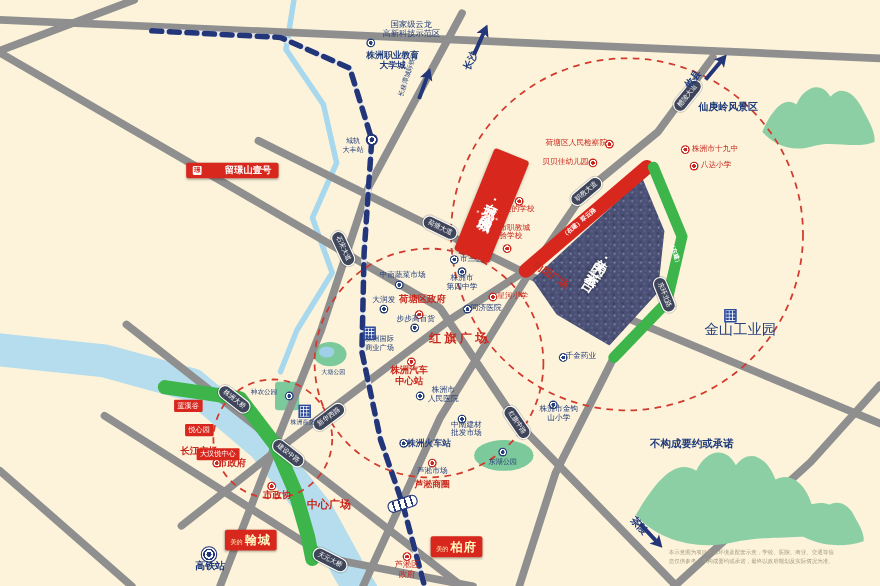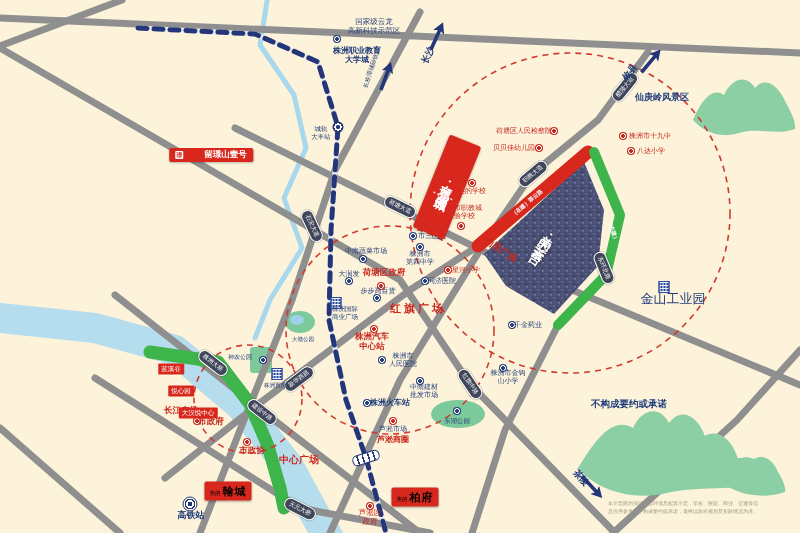--- a/index.html
+++ b/index.html
@@ -38,21 +38,21 @@
        font-weight:bold;box-shadow:0 1px 2px rgba(0,0,0,.25);}
   .plate .logo{background:#fff;color:#d8281e;font-size:6px;line-height:8px;width:8px;height:8px;
        text-align:center;border-radius:1px;}
   .banner{position:absolute;background:#d8281e;border-radius:3px;color:#fff;
        display:flex;flex-direction:column;align-items:center;justify-content:center;
        box-shadow:0 1px 3px rgba(0,0,0,.3);}
   .banner .vt{writing-mode:vertical-rl;font-weight:bold;letter-spacing:2px;}
   .banner .st{font-size:4px;letter-spacing:1px;margin-top:2px;color:#ffd9d4;}
   .mini{position:absolute;transform:translate(-50%,-50%);background:#d8281e;color:#fff;
        font-size:6.5px;padding:1px 3px;border-radius:1px;white-space:nowrap;}
-  .proj{position:absolute;transform:translate(-50%,-50%);background:#d8281e;color:#000000;
+  .proj{position:absolute;transform:translate(-50%,-50%);background:#d8281e;color:#fef9c3;
        border-radius:2px;padding:2px 5px;display:flex;align-items:baseline;gap:2px;
        box-shadow:0 1px 2px rgba(0,0,0,.25);}
   .proj .sm{font-size:5.5px;} .proj .bg{font-size:11px;font-weight:bold;letter-spacing:1px;}
   .parcel-label{position:absolute;color:#fff;font-weight:bold;
        writing-mode:vertical-rl;letter-spacing:3px;text-shadow:0 0 3px rgba(0,0,0,.6);}
   .arrow{position:absolute;width:12px;height:30px;}
   .disclaimer{position:absolute;font-size:5px;color:#a49a85;line-height:1.6;text-align:left;}
 </style>
 </head>
 <body>

